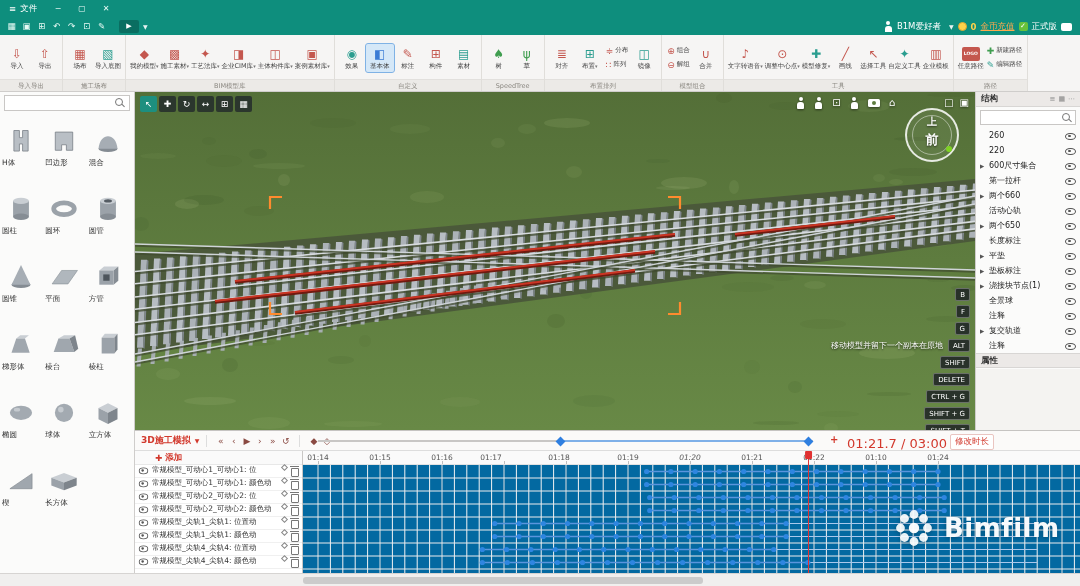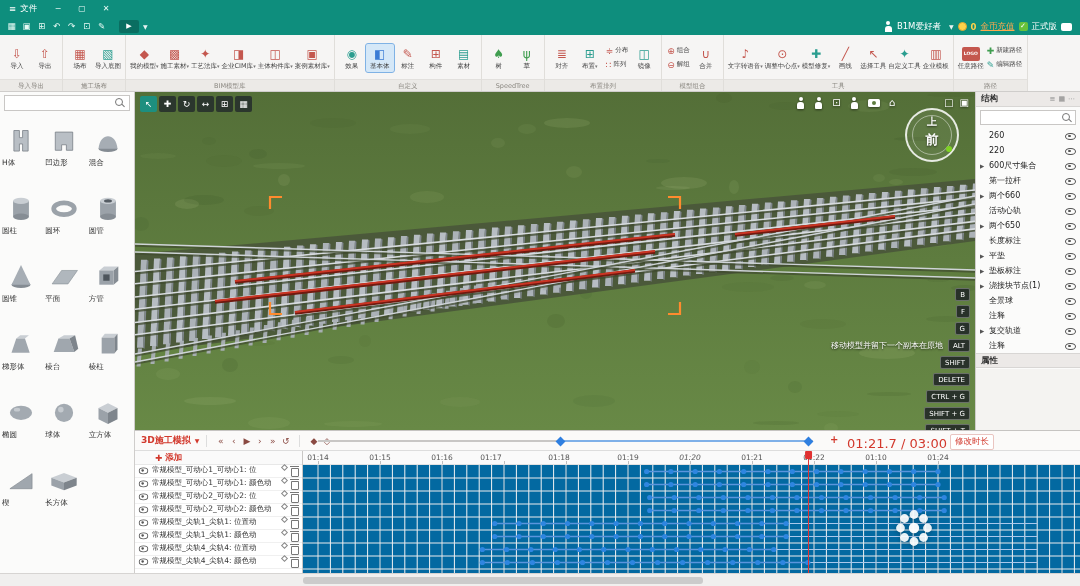--- a/index.html
+++ b/index.html
@@ -1251,15 +1251,16 @@
           <circle cx="31.5" cy="12.5" r="4.4"></circle>
           <circle cx="35.5" cy="22" r="4.4"></circle>
           <circle cx="31.5" cy="31.5" r="4.4"></circle>
         <circle cx="22" cy="35.5" r="4.4"></circle>
           <circle cx="12.5" cy="31.5" r="4.4"></circle>
           <circle cx="8.5" cy="22" r="4.4"></circle>
           <circle cx="12.5" cy="12.5" r="4.4"></circle>
       </g>
       <circle cx="22" cy="22" r="5.2" fill="#ffffff"></circle>
     </svg>
+    <span class="wm-text">Bimfilm</span>
   </div>
 
 </div>
 
 </body></html>

